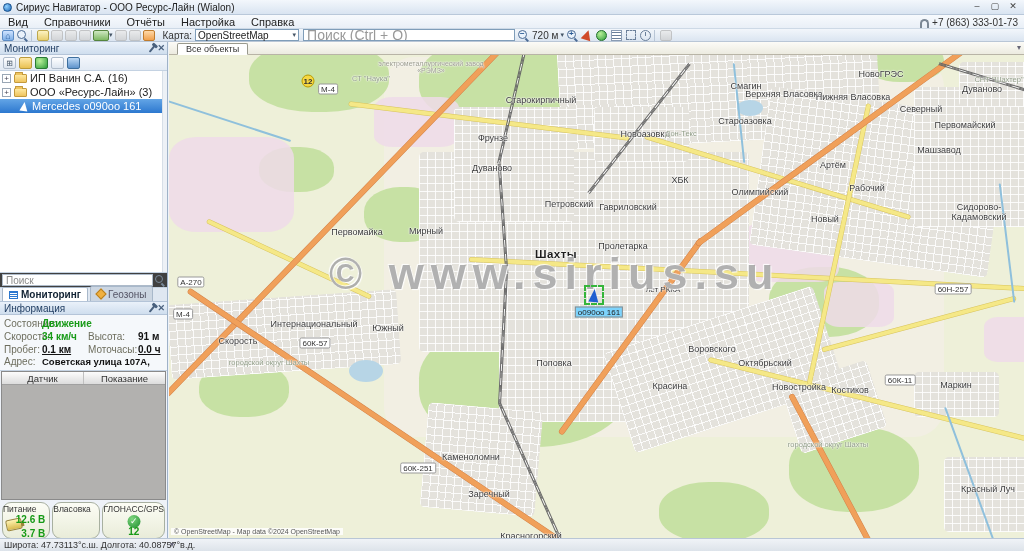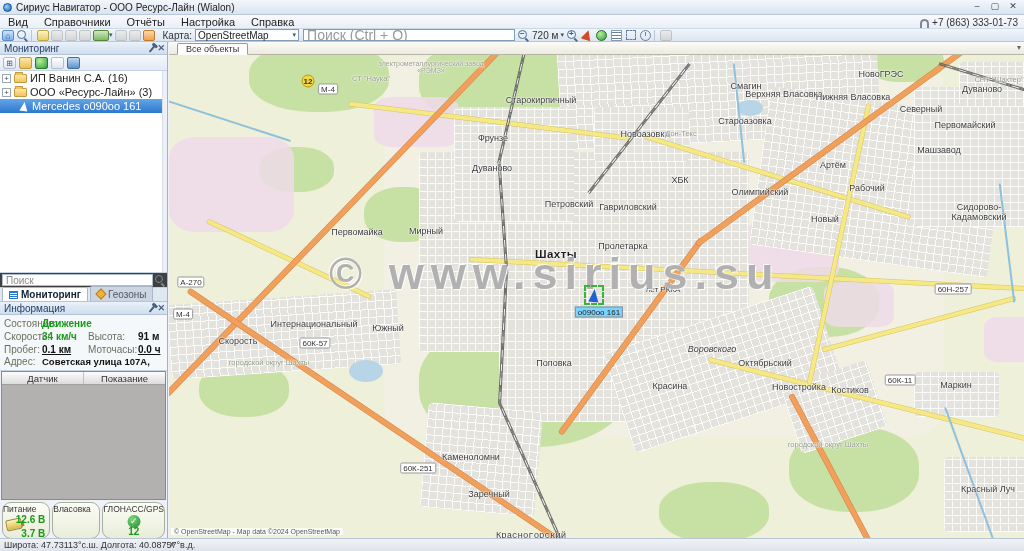--- a/index.html
+++ b/index.html
@@ -395,29 +395,29 @@
           <span class="map-label" style="left: 459px; top: 165px;">Гавриловский</span>
           <span class="map-label" style="left: 454px; top: 204px;">Пролетарка</span>
           <span class="map-label" style="left: 257px; top: 189px;">Мирный</span>
           <span class="map-label" style="left: 188px; top: 190px;">Первомайка</span>
           <span class="map-label city" style="left: 387px; top: 212px;">Шахты</span>
           <span class="map-label small" style="left: 494px; top: 247px;">лет РККА</span>
           <span class="map-label" style="left: 145px; top: 282px;">Интернациональный</span>
           <span class="map-label" style="left: 69px; top: 299px;">Скорость</span>
           <span class="map-label" style="left: 219px; top: 286px;">Южный</span>
           <span class="map-label" style="left: 385px; top: 321px;">Поповка</span>
-          <span class="map-label" style="left: 543px; top: 307px; font-style: italic;">Воровского</span>
+          <span class="map-label" style="left: 543px; top: 307px;">Воровского</span>
           <span class="map-label" style="left: 596px; top: 321px;">Октябрьский</span>
           <span class="map-label" style="left: 501px; top: 344px;">Красина</span>
           <span class="map-label" style="left: 630px; top: 345px;">Новостройка</span>
           <span class="map-label" style="left: 681px; top: 348px;">Костиков</span>
           <span class="map-label" style="left: 787px; top: 343px;">Маркин</span>
           <span class="map-label" style="left: 302px; top: 415px;">Каменоломни</span>
           <span class="map-label" style="left: 320px; top: 452px;">Заречный</span>
-          <span class="map-label" style="left: 362px; top: 494px; font-family: Liberation Mono, monospace;">Красногорский</span>
+          <span class="map-label" style="left: 362px; top: 494px;">Красногорский</span>
           <span class="map-label" style="left: 819px; top: 447px;">Красный Луч</span>
           <span class="map-label faint" style="left: 202px; top: 36px;">СТ "Наука"</span>
           <span class="map-label faint" style="left: 830px; top: 37px;">СНТ "Шахтер"</span>
           <span class="map-label faint" style="left: 659px; top: 402px;">городской округ Шахты</span>
           <span class="map-label faint" style="left: 100px; top: 320px;">городской округ Шахты</span>
           <span class="map-label wrap2" style="left: 262px; top: 25px;">электрометаллургический завод «РЭМЗ»</span>
           <span class="map-shield" style="left: 159px; top: 47px;">М-4</span>
           <span class="map-shield" style="left: 14px; top: 272px;">М-4</span>
           <span class="map-shield" style="left: 22px; top: 240px;">А-270</span>
           <span class="map-shield circle" style="left: 139px; top: 39px;">12</span>

